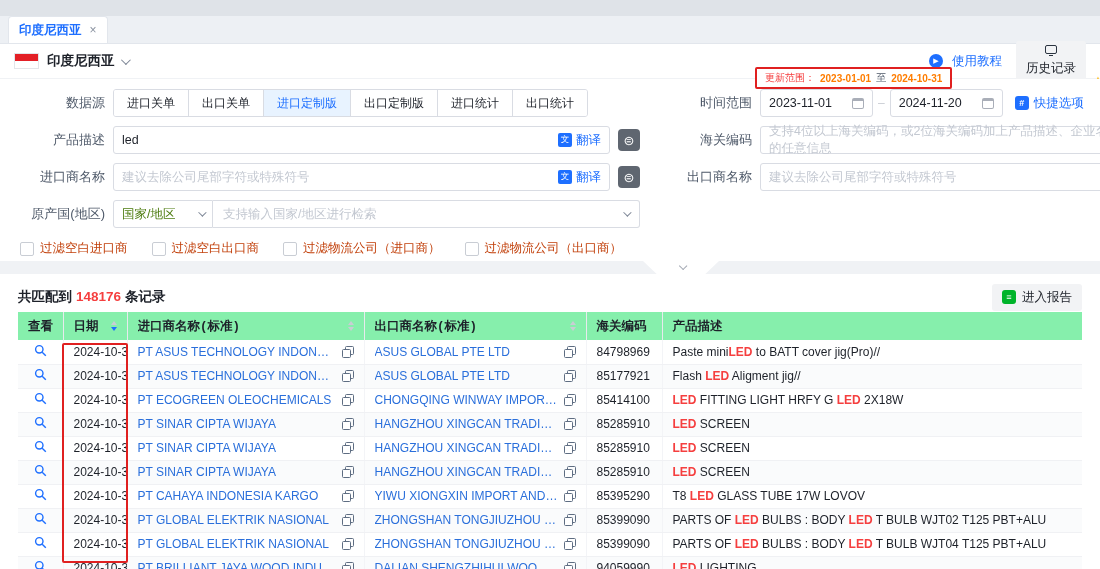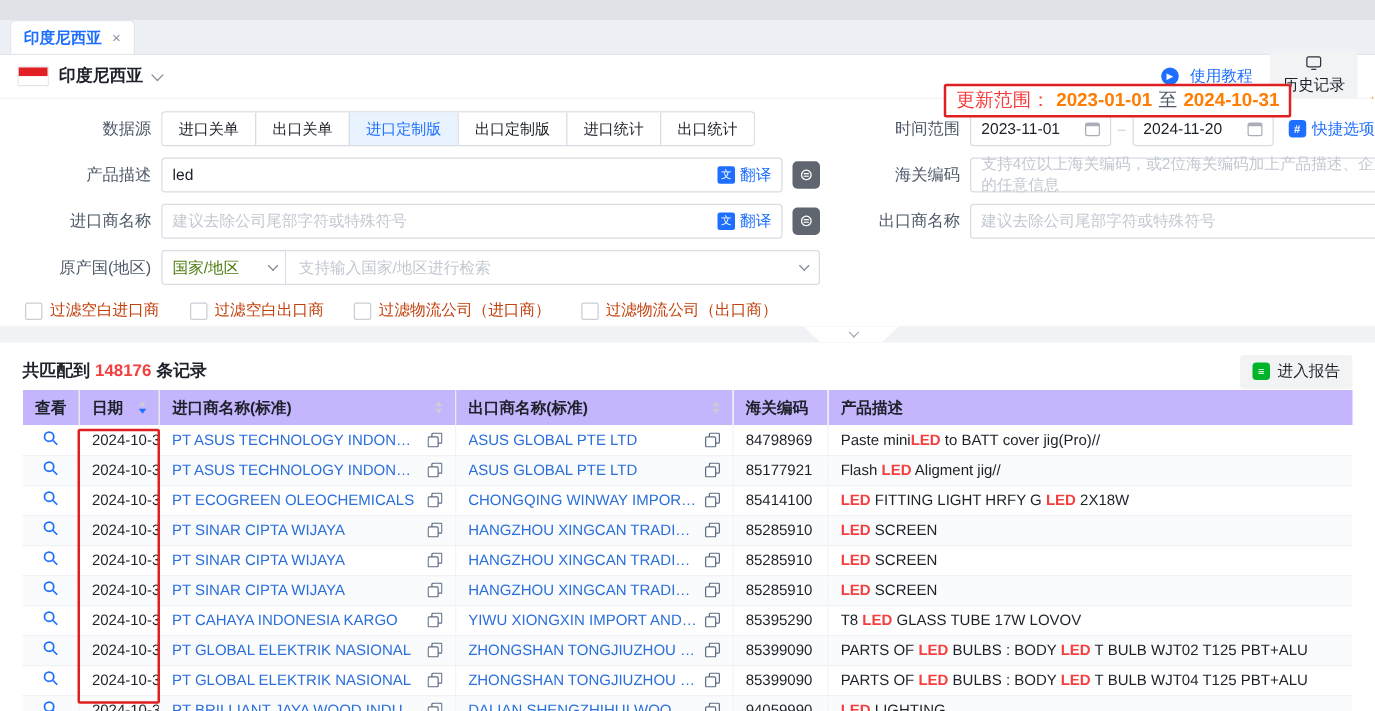--- a/index.html
+++ b/index.html
@@ -26,28 +26,28 @@
   .play-ic { width:14px; height:14px; border-radius:50%; background:#1e6fff; color:#fff; font-size:7px;
              display:flex; align-items:center; justify-content:center; }
   .hist-btn { display:flex; align-items:center; gap:6px; background:#f2f3f5; border-radius:3px; padding:4px 10px;
               font-size:12.5px; color:#1d2129; cursor:pointer;flex-direction:column; }
   .mon-ic { width:12px; height:9px; border:1.5px solid #2b3440; border-radius:2px; position:relative; }
   .mon-ic:after { content:""; position:absolute; left:3px; right:3px; bottom:-3px; height:1.5px; background:#2b3440; }
   .star { position:absolute; right:-7px; top:28px; color:#ffb400; font-size:20px; }
 
   
   .update-box { position:absolute; left:755px; top:51px; z-index:30; border:2px solid #e02020; border-radius:2px;
-                background:#fff; padding:2px 8px; font-size:15px; display:flex; gap:5px; align-items:center; }
+                background:#fff; padding:2px 8px; font-size:10px; display:flex; gap:5px; align-items:center; }
   .ur-label { color:#f53f3f; }
   .ur-date { color:#ff7d00; font-weight:bold; }
   .ur-join { color:#4e5969; }
 
   
   .form-panel { position:absolute; top:63px; left:0; width:1100px; height:182px; background:#fff; padding-top:10px; }
-  .frow { display:flex; align-items:center; margin-bottom:9px;padding-left:16px; }
+  .frow { display:flex; align-items:center; margin-bottom:9px; }
   .flabel { width:113px; text-align:right; padding-right:8px; font-size:13px; color:#4e5969; flex:0 0 113px; }
   .rlabel { width:120px; text-align:right; padding-right:8px; font-size:13px; color:#4e5969; flex:0 0 120px; }
   .lcontent { width:527px; flex:0 0 527px; display:flex; align-items:center; }
 
   .seg { display:flex; border:1px solid #d9dce3; border-radius:3px; overflow:hidden; height:28px; }
   .seg .seg-it { padding:0 13px; line-height:26px; font-size:12px; color:#1d2129; background:#fff; cursor:pointer;
                  border-left:1px solid #d9dce3; white-space:nowrap; }
   .seg .seg-it:first-child { border-left:none; }
   .seg .seg-it.active { background:#e8f3ff; color:#1e6fff; }
 
@@ -91,22 +91,22 @@
   .results { position:absolute; top:258px; left:0; width:1100px; height:311px; background:#fff; padding:0 18px; }
   .sumrow { display:flex; align-items:center; padding-top:10px; height:36px; }
   .sum { font-size:13.5px; color:#1d2129; font-weight:bold; }
   .sum .cnt { color:#f53f3f; margin:0 4px; }
   .report-btn { margin-left:auto; display:flex; align-items:center; gap:6px; background:#f2f3f5; border-radius:3px;
                 padding:5px 10px; font-size:12.5px; color:#1d2129; cursor:pointer; }
   .rep-ic { width:14px; height:14px; background:#00b42a; border-radius:3px; color:#fff; font-size:9px; font-weight:bold;
             display:flex; align-items:center; justify-content:center; }
 
   table.grid { border-collapse:collapse; width:1064px; table-layout:fixed; margin-top:2px; }
-  .grid th { background:#c4b5fd; font-size:12.5px; color:#1d2129; font-weight:bold; text-align:left; height:28px;
-             padding:0 10px; border-right:1px solid #e8eaee; white-space:nowrap; overflow:hidden; }
+  .grid th { background:#86efac; font-size:12.5px; color:#1d2129; font-weight:bold; text-align:left; height:28px;
+             padding:0 10px; border-right:1px solid #e8eaee; white-space:nowrap; overflow:hidden;font-family:Liberation Mono, monospace; }
   .grid th:last-child { border-right:none; }
   .grid td { height:24px; font-size:12px; color:#1d2129; padding:0 10px; border-bottom:1px solid #f0f1f4;
              border-right:1px solid #f3f4f7; white-space:nowrap; overflow:hidden; }
   .grid td:last-child { border-right:none; }
   .grid tr.body:nth-child(even) td { background:#fafbfc; }
   .c-view { text-align:center; }
   .name-cell { display:flex; align-items:center; }
   .name-cell .lnk { color:#2a6fdb; flex:1; overflow:hidden; text-overflow:ellipsis; cursor:pointer; }
   .copy-ic { flex:0 0 auto; margin-left:6px; cursor:pointer; display:inline-flex; }
   .led { color:#f53f3f; font-weight:bold; }

